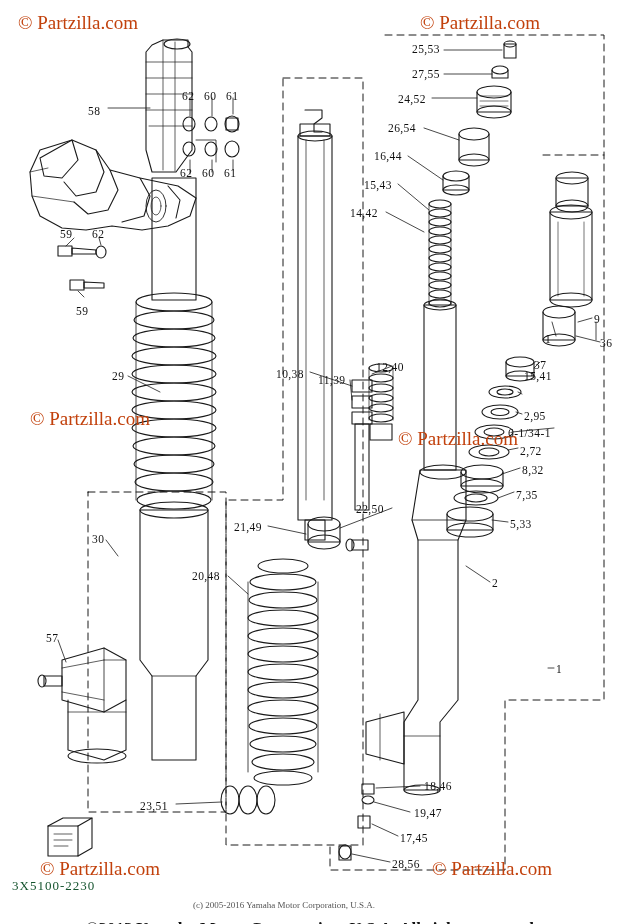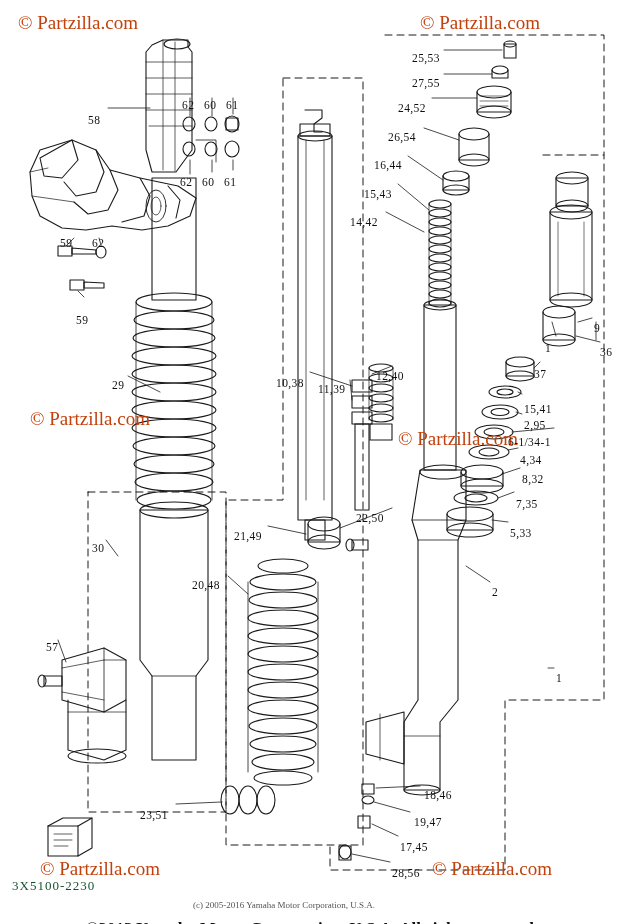--- a/index.html
+++ b/index.html
@@ -3,21 +3,21 @@
 <meta charset="utf-8">
 <style>
   html,body{margin:0;padding:0;background:#ffffff;}
   body{width:628px;height:924px;position:relative;overflow:hidden;
        font-family:"Liberation Sans",sans-serif;color:#111;}
   .stage{position:absolute;left:0;top:0;width:628px;height:924px;}
   svg.diagram{position:absolute;left:0;top:0;width:628px;height:924px;}
   .wm{position:absolute;color:#c2410c;font-size:19px;font-family:"Liberation Serif",serif;
       white-space:nowrap;user-select:none;}
   .lbl{position:absolute;font-family:"Liberation Serif",serif;font-size:11.5px;
-       color:#111;white-space:nowrap;letter-spacing:.4px;margin-top:9px;}
+       color:#111;white-space:nowrap;letter-spacing:.4px;}
   .partnum{position:absolute;left:12px;top:878px;font-family:"Liberation Serif",serif;
            font-size:13px;letter-spacing:1px;color:#14532d;}
   .copy-small{position:absolute;left:0;top:900px;width:568px;text-align:center;
               font-family:"Liberation Serif",serif;font-size:9px;color:#555;}
   .footer{position:absolute;left:0;top:919px;width:624px;text-align:center;
           font-family:"Liberation Serif",serif;font-size:17px;font-weight:bold;color:#111;}
 </style>
 </head>
 <body>
 
@@ -351,24 +351,24 @@
   <div class="lbl" style="left:318px;top:374px;">11,39</div>
   <div class="lbl" style="left:356px;top:503px;">22,50</div>
   <div class="lbl" style="left:234px;top:521px;">21,49</div>
   <div class="lbl" style="left:192px;top:570px;">20,48</div>
   <div class="lbl" style="left:140px;top:800px;">23,51</div>
 
   <div class="lbl" style="left:594px;top:313px;">9</div>
   <div class="lbl" style="left:600px;top:337px;">36</div>
   <div class="lbl" style="left:545px;top:333px;">1</div>
   <div class="lbl" style="left:534px;top:359px;">37</div>
-  <div class="lbl" style="left:524px;top:394px;">15,41</div>
+  <div class="lbl" style="left:524px;top:370px;">15,41</div>
   <div class="lbl" style="left:524px;top:410px;">2,95</div>
   <div class="lbl" style="left:508px;top:427px;text-align:right;">6-1/34-1</div>
-  <div class="lbl" style="left:520px;top:445px;">4,34</div>
+  <div class="lbl" style="left:520px;top:445px;">2,72</div>
   <div class="lbl" style="left:522px;top:464px;">8,32</div>
   <div class="lbl" style="left:516px;top:489px;">7,35</div>
   <div class="lbl" style="left:510px;top:518px;">5,33</div>
   <div class="lbl" style="left:492px;top:577px;">2</div>
   <div class="lbl" style="left:556px;top:663px;">1</div>
   <div class="lbl" style="left:424px;top:780px;">18,46</div>
   <div class="lbl" style="left:414px;top:807px;">19,47</div>
   <div class="lbl" style="left:400px;top:832px;">17,45</div>
   <div class="lbl" style="left:392px;top:858px;">28,56</div>
 

